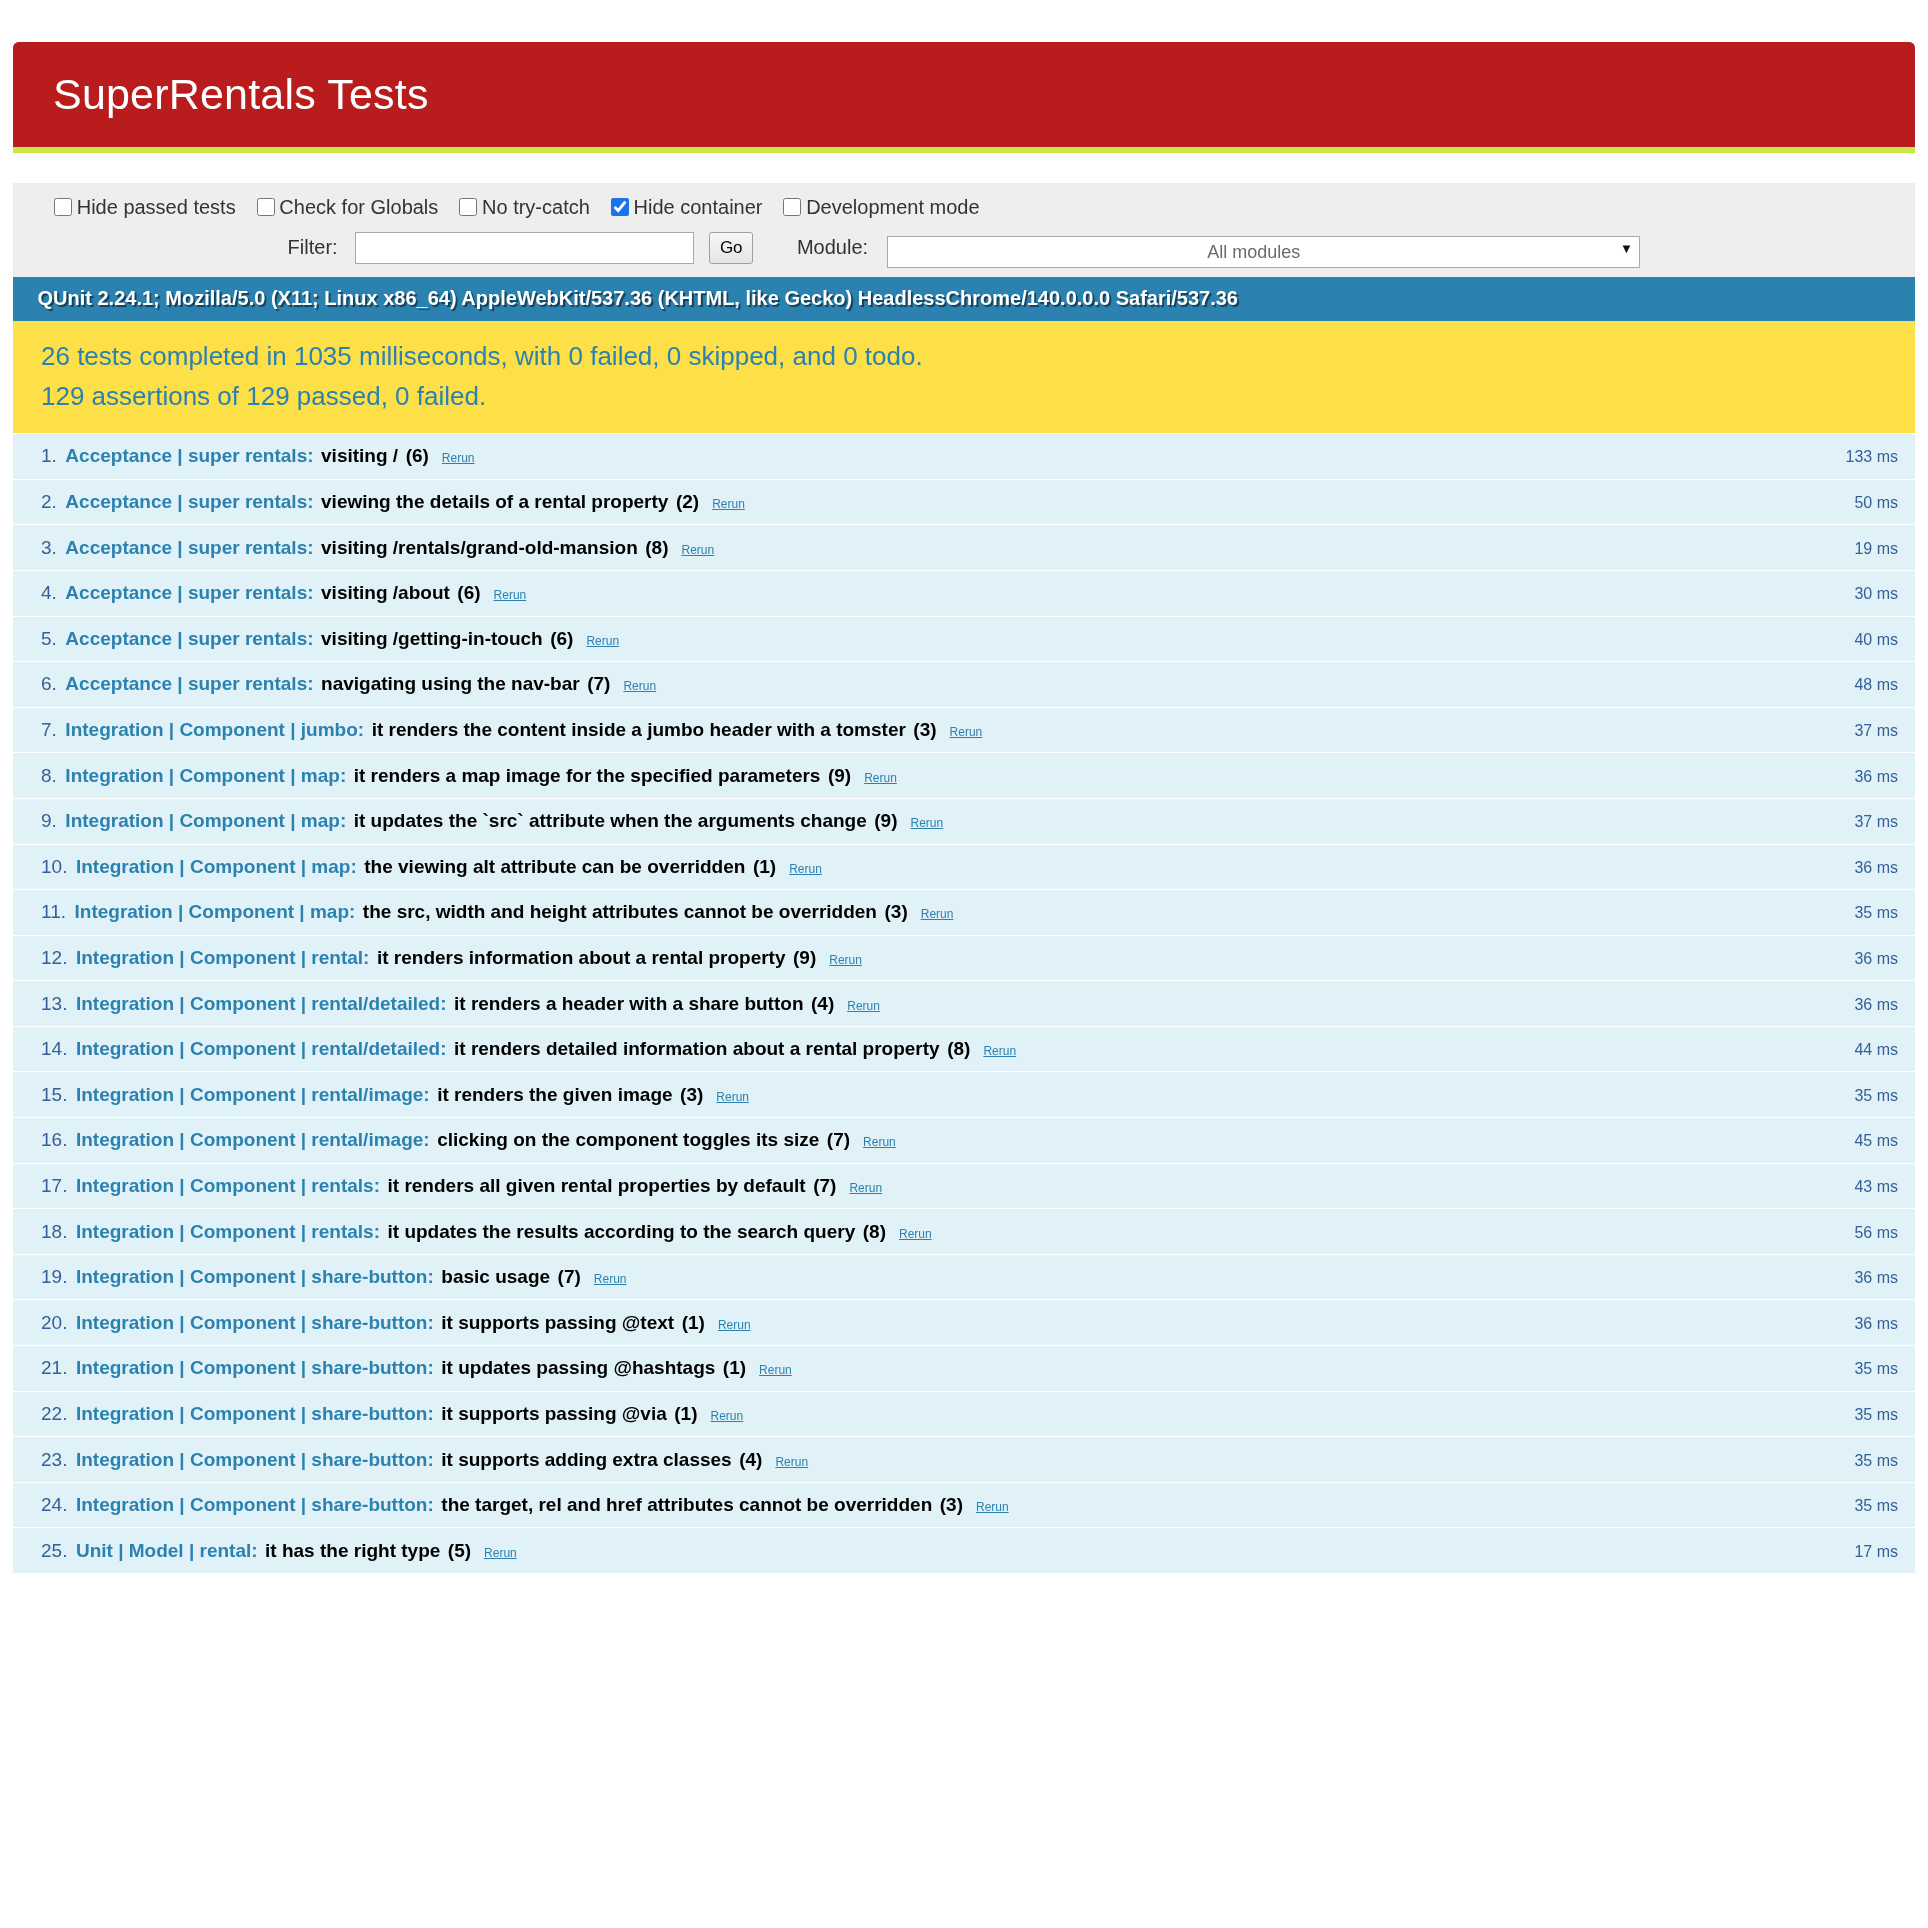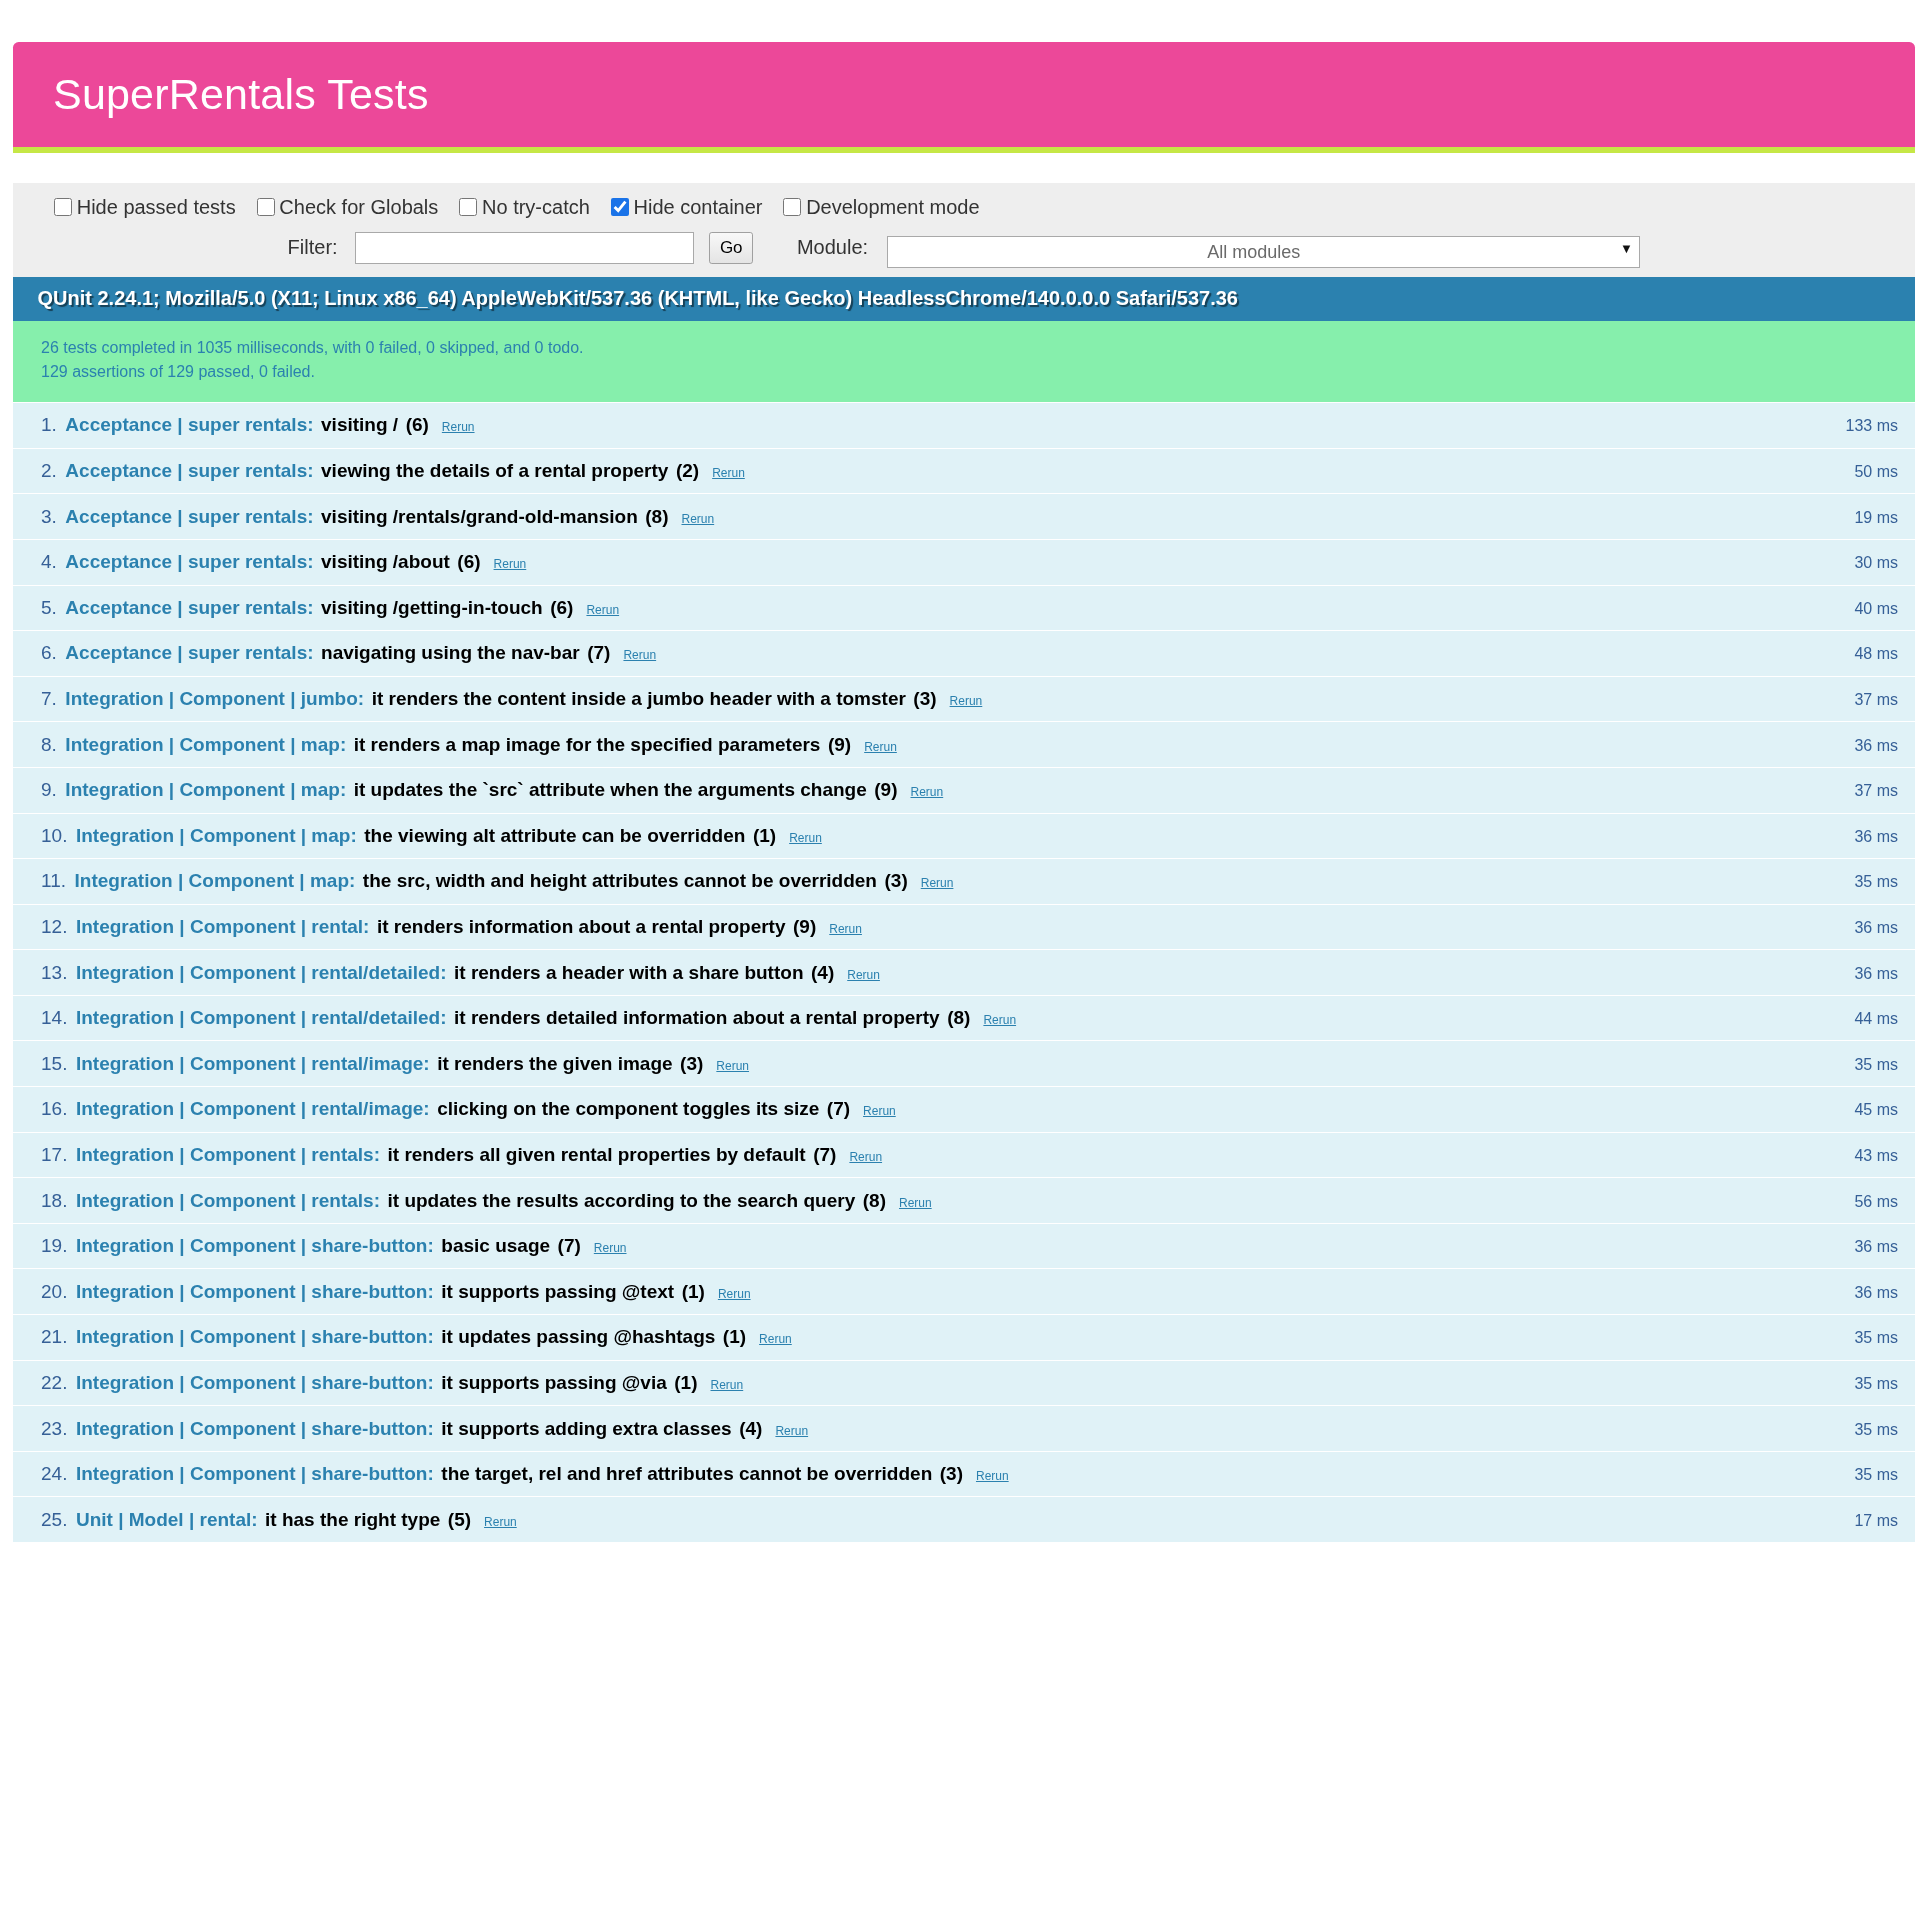--- a/index.html
+++ b/index.html
@@ -14,21 +14,21 @@
     min-height: 1928px;
     padding: 13px;
   }
   #qunit {
     width: 100%;
     font-size: 19px;
     color: #366097;
   }
   
   .qunit-header {
-    background: #ec4899;
+    background: #b91c1c;
     color: #ffffff;
     padding: 28px 0 28px 40px;
     font-size: 43px;
     font-weight: normal;
     border-radius: 5.6px 5.6px 0 0;
     border-bottom: 6.6px solid #c6e746;
     letter-spacing: 0.2px;
   }
   
   .qunit-toolbar {
@@ -118,25 +118,25 @@
   .qunit-useragent {
     background-color: #2b81af;
     color: #fff;
     font-size: 20px;
     font-weight: bold;
     padding: 10.4px 0 10.4px 24.5px;
     text-shadow: rgba(0,0,0,0.5) 1.9px 1.9px 0.9px;
   }
   
   .qunit-testresult {
-    background-color: #86efac;
+    background-color: #fde047;
     color: #2b81af;
     border-bottom: 0.9px solid #fff;
     padding: 15px 4px 17px 28px;
-    font-size: 16px;
+    font-size: 26px;
     line-height: 1.55;
   }
   
   #qunit-tests {
     list-style: none;
     margin: 0;
     padding: 0;
     font-size: 19px;
   }
   #qunit-tests li {

